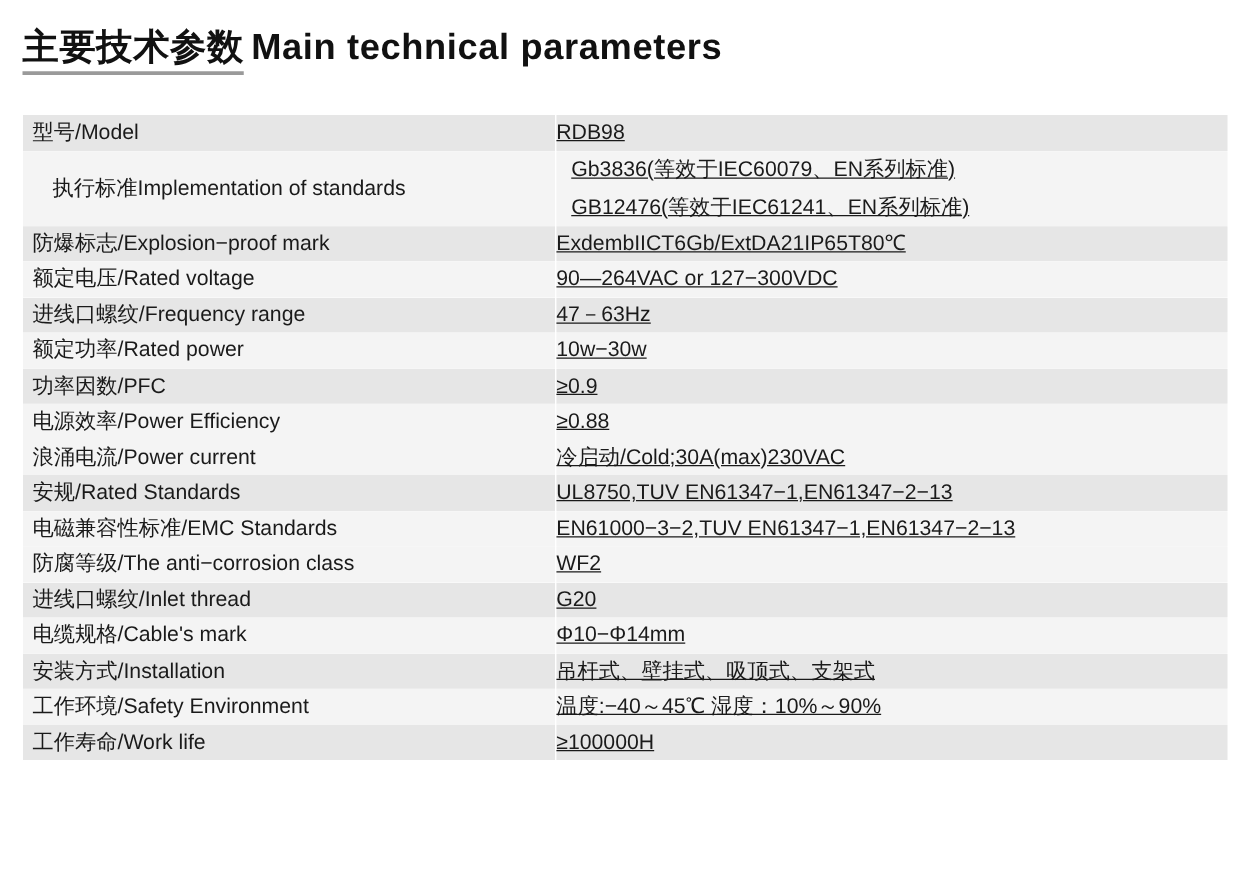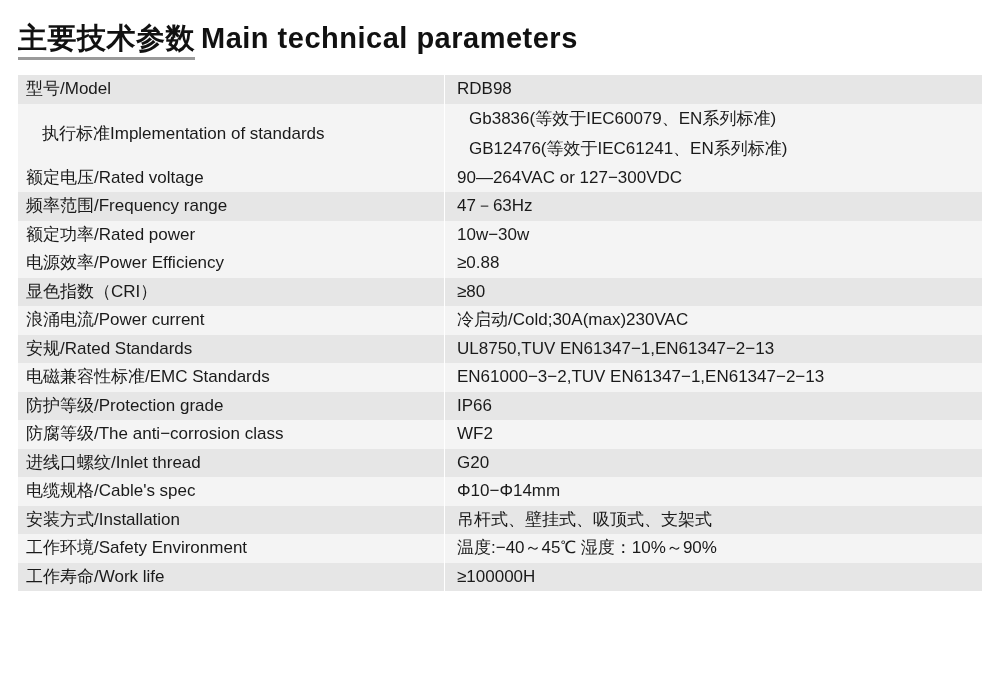--- a/index.html
+++ b/index.html
@@ -38,21 +38,21 @@
     border-bottom: 3px solid #9a9a9a;
     padding-bottom: 3px;
   }
   .title .en {
     padding-left: 6px;
   }
   
   .spec-table {
     position: absolute;
     left: 18px;
-    top: 75px;
+    top: 92px;
     width: 964px;
     border-collapse: collapse;
     table-layout: fixed;
     font-size: 17px;
   }
   .spec-table td {
     padding: 0 6px 0 6px;
     height: 28.5px;
     vertical-align: middle;
     line-height: 22px;
@@ -65,22 +65,23 @@
   .spec-table tr.zebra-light td {
     background: #f4f4f4;
   }
   .spec-table td.label {
     width: 412px;
     padding-left: 8px;
     border-right: 1px solid #ffffff;
     color: #1a1a1a;
   }
   .spec-table td.value {
-    padding-left: 12px;
+    padding-left: 0;
     color: #1a1a1a;
+    text-decoration: underline;
   }
   .spec-table tr.tall td {
     height: 60px;
   }
   .value-line {
     display: block;
     line-height: 30px;
     margin-left: 12px;
   }
   .label-mid {
@@ -108,79 +109,79 @@
       <tr class="zebra-light tall">
         <td class="label">
             <span class="label-mid">执行标准Implementation of standards</span>
           </td>
         <td class="value">
           <span class="value-line">Gb3836(等效于IEC60079、EN系列标准)</span>
           <span class="value-line">GB12476(等效于IEC61241、EN系列标准)</span>
         </td>
       </tr>
 
+      <tr class="zebra-dark">
+        <td class="label">防爆标志/Explosion−proof mark</td>
+        <td class="value">ExdembIICT6Gb/ExtDA21IP65T80℃</td>
+      </tr>
 
       <tr class="zebra-light">
         <td class="label">额定电压/Rated voltage</td>
         <td class="value">90—264VAC  or  127−300VDC</td>
       </tr>
 
       <tr class="zebra-dark">
-        <td class="label">频率范围/Frequency range</td>
+        <td class="label">进线口螺纹/Frequency range</td>
         <td class="value">47－63Hz</td>
       </tr>
 
       <tr class="zebra-light">
         <td class="label">额定功率/Rated power</td>
         <td class="value">10w−30w</td>
       </tr>
 
+      <tr class="zebra-dark">
+        <td class="label">功率因数/PFC</td>
+        <td class="value">≥0.9</td>
+      </tr>
 
       <tr class="zebra-light">
         <td class="label">电源效率/Power Efficiency</td>
         <td class="value">≥0.88</td>
       </tr>
 
-      <tr class="zebra-dark">
-        <td class="label">显色指数（CRI）</td>
-        <td class="value">≥80</td>
-      </tr>
 
       <tr class="zebra-light">
         <td class="label">浪涌电流/Power current</td>
         <td class="value">冷启动/Cold;30A(max)230VAC</td>
       </tr>
 
       <tr class="zebra-dark">
         <td class="label">安规/Rated Standards</td>
         <td class="value">UL8750,TUV EN61347−1,EN61347−2−13</td>
       </tr>
 
       <tr class="zebra-light">
         <td class="label">电磁兼容性标准/EMC Standards</td>
         <td class="value">EN61000−3−2,TUV EN61347−1,EN61347−2−13</td>
       </tr>
 
-      <tr class="zebra-dark">
-        <td class="label">防护等级/Protection grade</td>
-        <td class="value">IP66</td>
-      </tr>
 
       <tr class="zebra-light">
         <td class="label">防腐等级/The anti−corrosion class</td>
         <td class="value">WF2</td>
       </tr>
 
       <tr class="zebra-dark">
         <td class="label">进线口螺纹/Inlet thread</td>
         <td class="value">G20</td>
       </tr>
 
       <tr class="zebra-light">
-        <td class="label">电缆规格/Cable's spec</td>
+        <td class="label">电缆规格/Cable's mark</td>
         <td class="value">Φ10−Φ14mm</td>
       </tr>
 
       <tr class="zebra-dark">
         <td class="label">安装方式/Installation</td>
         <td class="value">吊杆式、壁挂式、吸顶式、支架式</td>
       </tr>
 
       <tr class="zebra-light">
         <td class="label">工作环境/Safety Environment</td>

